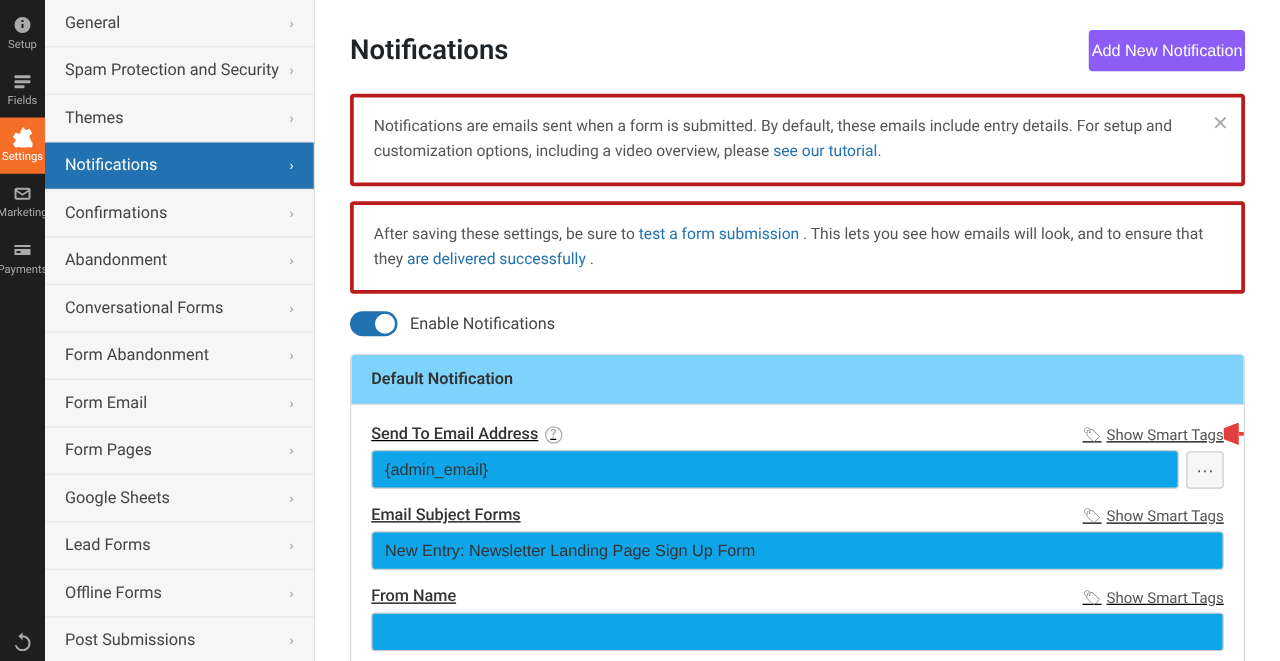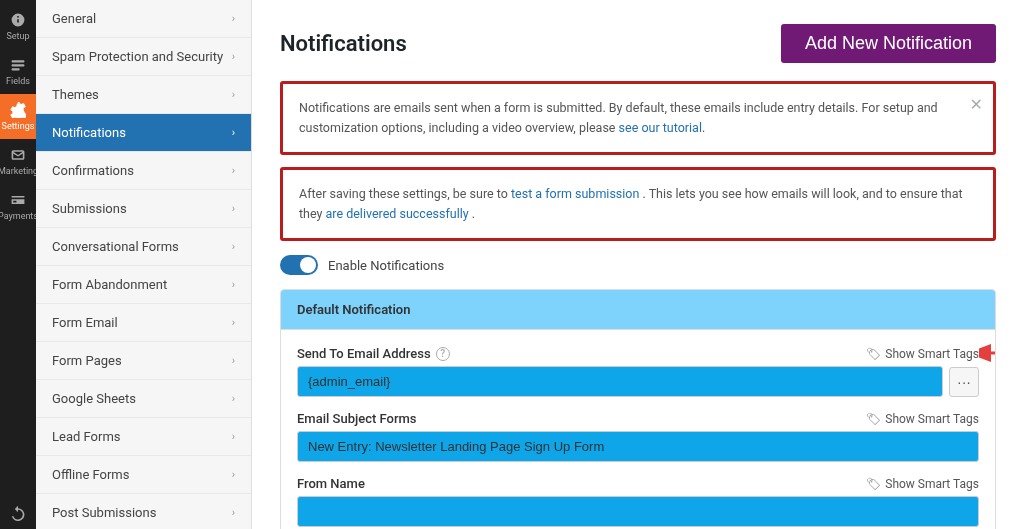--- a/index.html
+++ b/index.html
@@ -74,27 +74,27 @@
       align-items: center;
       justify-content: space-between;
       margin-bottom: 18px;
     }
     .main-title {
       font-size: 22px;
       font-weight: 600;
       color: #1d2327;
     }
     .btn-primary {
-      background: #701a75;
+      background: #8b5cf6;
       color: #fff;
       border: none;
-      padding: 9px 24px;
+      padding: 9px 2px;
       border-radius: 3px;
       cursor: pointer;
-      font-size: 18px;
+      font-size: 13px;
       font-weight: 500;
     }
 
     .info-box {
       background: #fff;
       border: 3px solid #b91c1c;
       border-radius: 3px;
       padding: 14px 16px;
       margin-bottom: 12px;
       font-size: 12.5px;
@@ -162,20 +162,21 @@
     .panel-body { padding: 16px; }
 
     .field-row {
       margin-bottom: 14px;
     }
     .field-label-row {
       display: flex;
       align-items: center;
       justify-content: space-between;
       margin-bottom: 5px;
+      text-decoration: underline;
     }
     .field-label {
       font-size: 13px;
       color: #333;
       font-weight: 500;
       display: flex;
       align-items: center;
       gap: 5px;
     }
     .field-label .help-icon {
@@ -300,21 +301,21 @@
   </div>
   <div class="nav-item active">
     <span>Notifications</span>
     <span class="chevron">›</span>
   </div>
   <div class="nav-item">
     <span>Confirmations</span>
     <span class="chevron">›</span>
   </div>
   <div class="nav-item">
-    <span>Submissions</span>
+    <span>Abandonment</span>
     <span class="chevron">›</span>
   </div>
   <div class="nav-item">
     <span>Conversational Forms</span>
     <span class="chevron">›</span>
   </div>
   <div class="nav-item">
     <span>Form Abandonment</span>
     <span class="chevron">›</span>
   </div>

